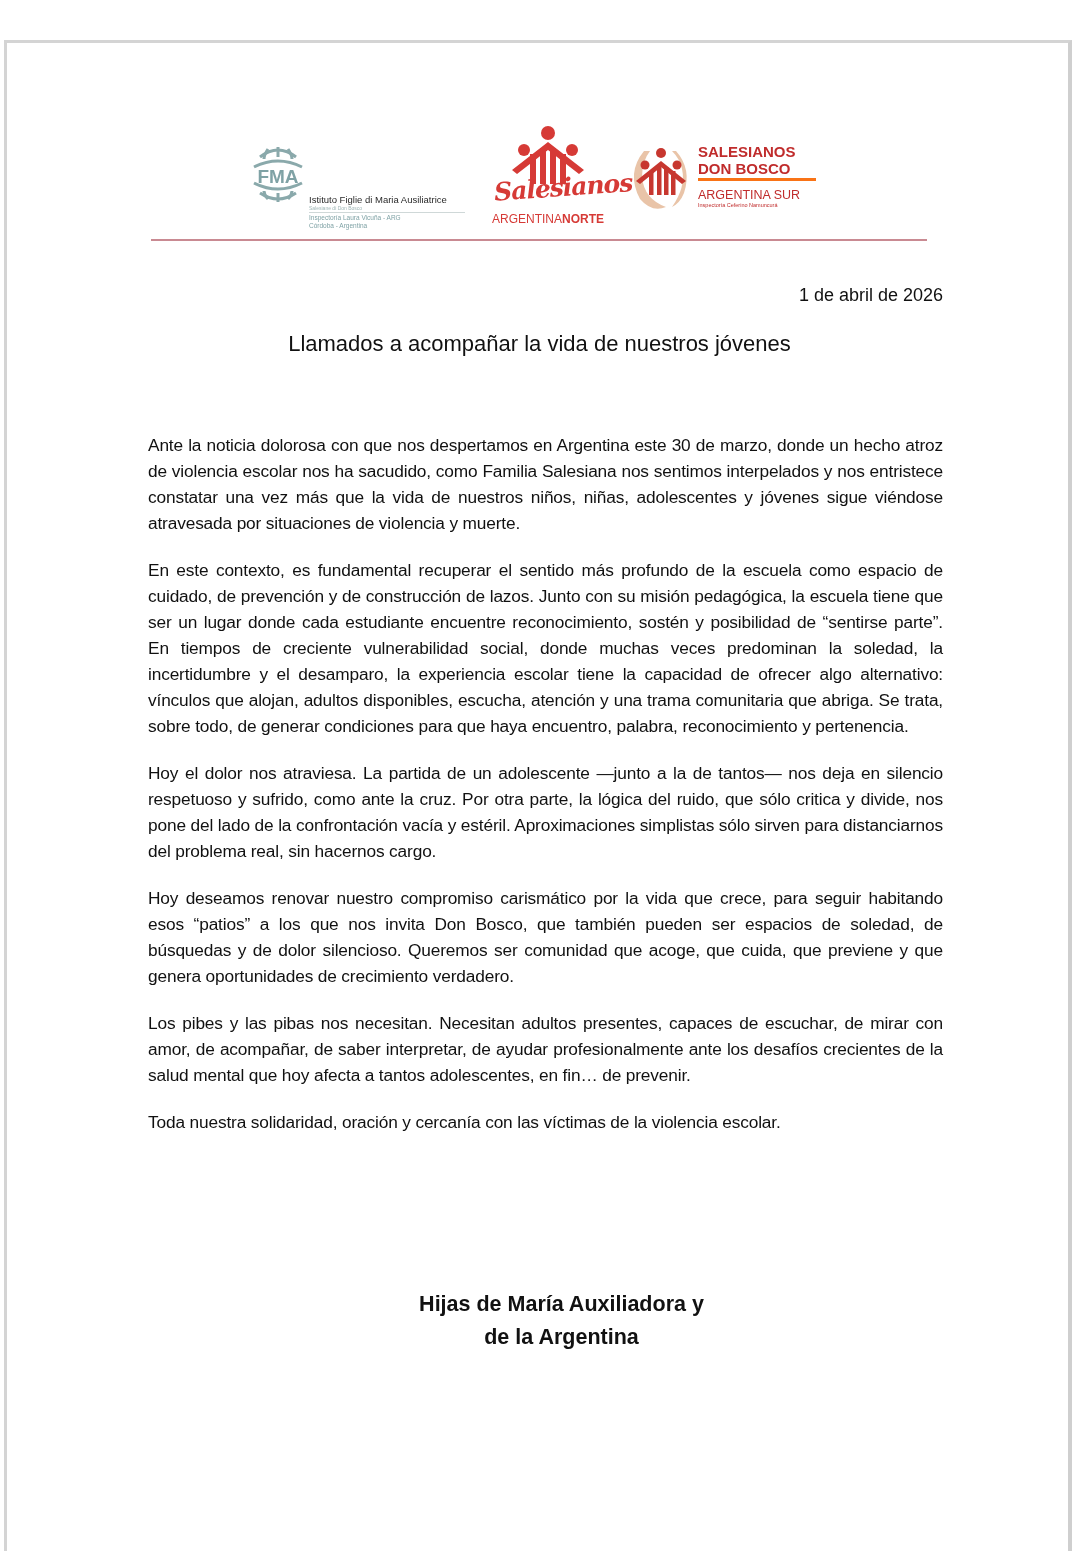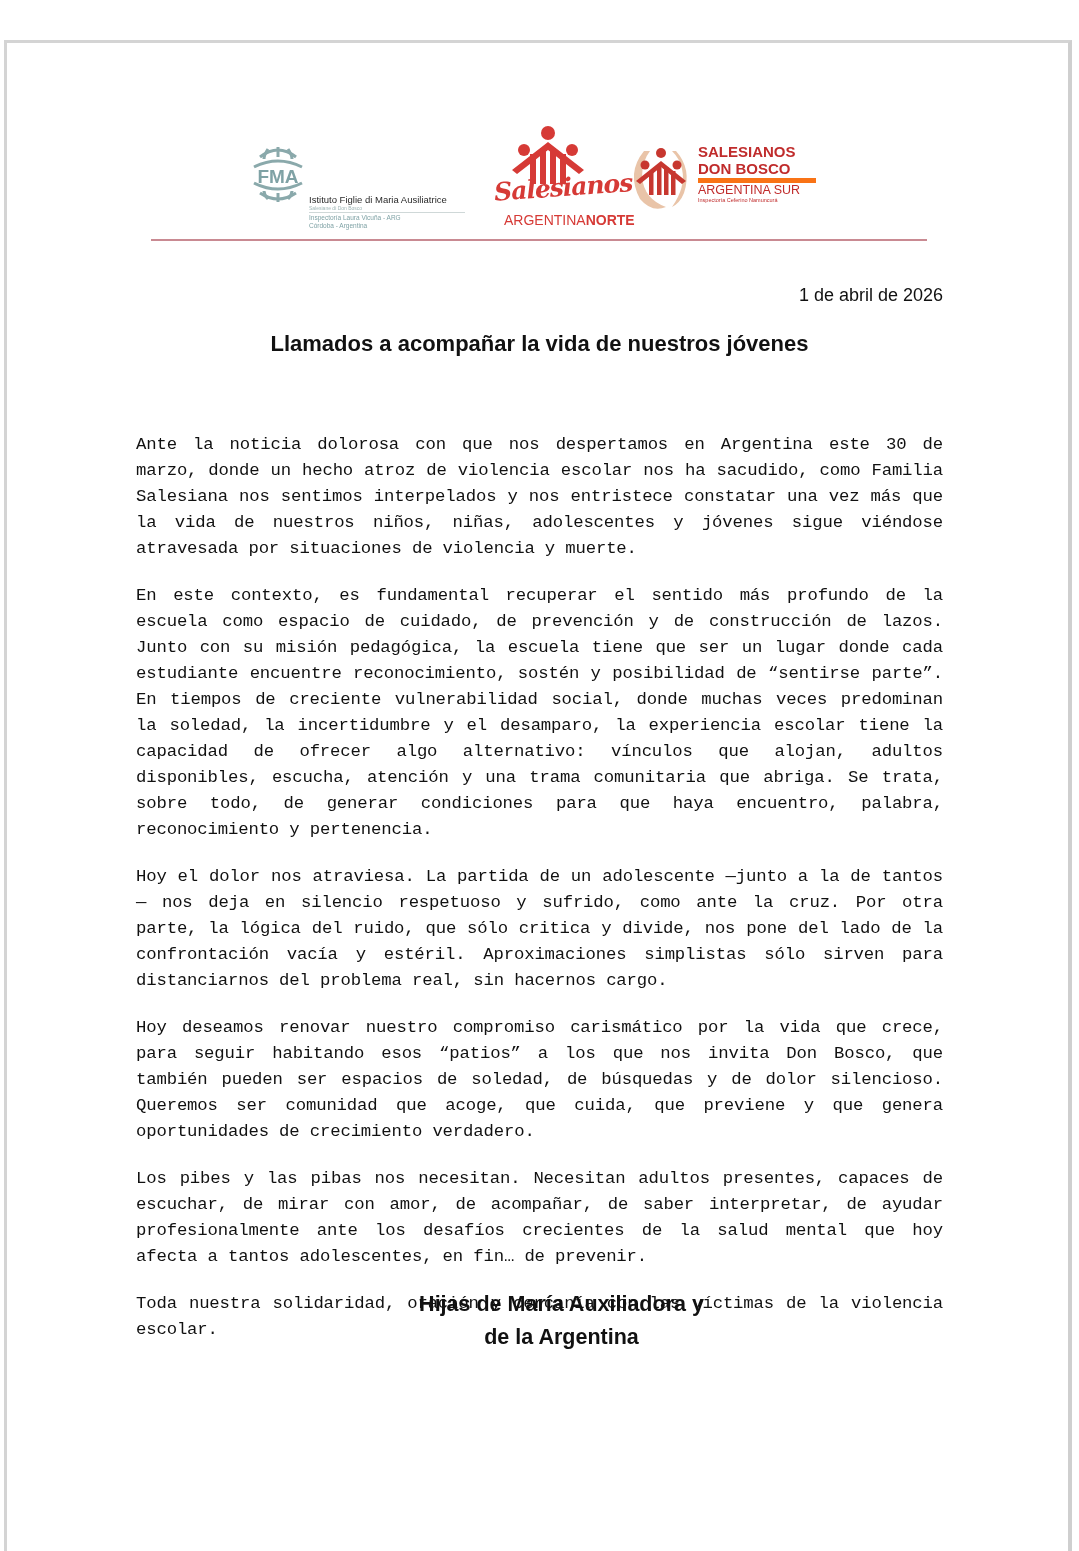--- a/index.html
+++ b/index.html
@@ -79,25 +79,25 @@
       font-family: "DejaVu Serif", serif;
       font-style: italic;
       font-weight: bold;
       font-size: 25px;
       color: #d63a36;
       letter-spacing: -1px;
       transform: rotate(-4deg);
     }
     .norte-sub {
       position: absolute;
-      left: 16px;
+      left: 0;
       top: 88px;
       width: 120px;
       text-align: center;
-      font-size: 14px;
+      font-size: 12px;
       color: #d63a36;
       white-space: nowrap;
     }
     .norte-sub b { font-weight: bold; }
     .logo-sur {
       position: absolute;
       left: 626px;
       top: 143px;
       width: 190px;
       height: 70px;
@@ -112,22 +112,22 @@
       font-size: 15px;
       font-weight: bold;
       color: #c02c2c;
       line-height: 17px;
       white-space: nowrap;
     }
     .sur-line3 {
       font-size: 12.5px;
       color: #c02c2c;
       line-height: 13px;
-      border-top: 5px solid #f97316;
-      padding-top: 1px;
+      border-top: 3px solid #f97316;
+      padding-top: 8px;
       margin-top: 1px;
       white-space: nowrap;
     }
     .sur-line4 {
       font-size: 5.5px;
       color: #c02c2c;
       white-space: nowrap;
       line-height: 7px;
     }
     .divider {
@@ -146,37 +146,36 @@
       color: #111;
       white-space: nowrap;
     }
     .title {
       position: absolute;
       left: 0;
       width: 1079px;
       top: 331px;
       text-align: center;
       font-size: 22px;
-      font-weight: bold;
+      font-weight: normal;
       color: #111;
     }
     .body {
       position: absolute;
       left: 136px;
       top: 432px;
       width: 807px;
       font-size: 17.3px;
       line-height: 26px;
       text-align: justify;
       color: #111;
     }
     .body p {
-      margin: 0 0 21px 0;
+      margin: 0 0 21px 12px;
       letter-spacing: -0.15px;
-      font-family: Liberation Mono, monospace;
     }
     .signature {
       position: absolute;
       left: 0;
       width: 1079px;
       top: 1288px;
       text-align: center;
       font-size: 21.5px;
       font-weight: bold;
       line-height: 33px;

